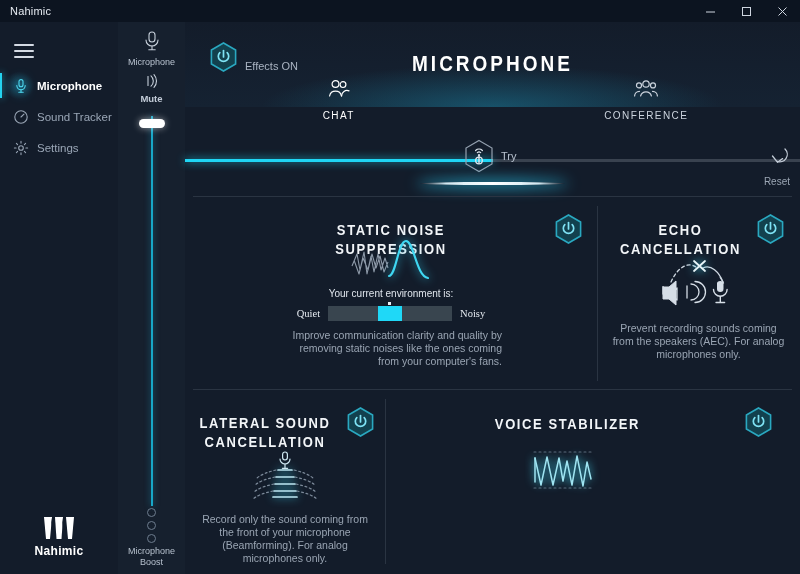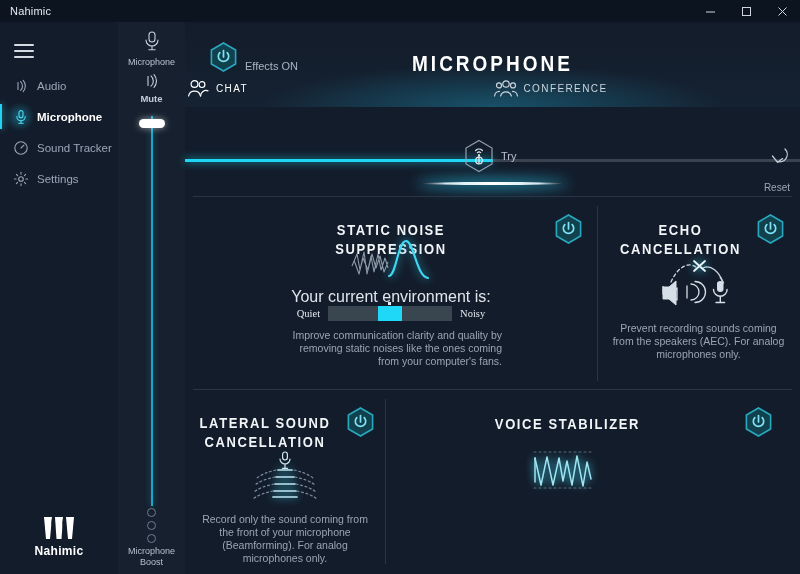--- a/index.html
+++ b/index.html
@@ -121,21 +121,21 @@
     position: absolute; left: 0; top: 29px; width: 615px; text-align: center;
     font-size: 19px; color: #ffffff; letter-spacing: 3px;
     font-family: "Liberation Sans Narrow", "Liberation Sans", sans-serif;
     font-weight: bold; transform: scaleY(1.18); transform-origin: center top;
   }
 
   
   .tabs { position: absolute; left: 0; top: 56px; width: 615px; height: 48px; }
   .tab {
     position: absolute; top: 0; width: 50%;
-    display: flex; align-items: center; gap: 5px;
+    display: flex; flex-direction: column; align-items: center; gap: 12px;
   }
   .tab.t0 { left: 0; }
   .tab.t1 { left: 50%; }
   .tab .tlabel { font-size: 10px; letter-spacing: 1.4px; color: #ccd4de; }
   .tab.active .tlabel { color: #ffffff; }
   .tabbar {
     position: absolute; left: 0; top: 81px; width: 615px; height: 3px;
     background: #39424f;
   }
   .tabbar .fill {
@@ -151,21 +151,21 @@
   }
   .trybtn .tlab { font-size: 11px; color: #b7c1ce; }
   .arcglow {
     position: absolute; left: 235px; top: 48px; width: 145px; height: 3px;
     border-radius: 50%;
     background: linear-gradient(90deg, rgba(255,255,255,0) 0%, #cfe9f2 18%, #ffffff 50%, #cfe9f2 82%, rgba(255,255,255,0) 100%);
     box-shadow: 0 0 14px 3px rgba(40,190,225,.75);
   }
   .resetbtn {
     position: absolute; right: 10px; top: 12px;
-    display: flex; flex-direction: column; align-items: center; gap: 16px;
+    display: flex; flex-direction: column; align-items: center; gap: 10px;
   }
   .resetbtn .rlab { font-size: 10px; color: #9ba6b4; }
 
   
   .grid { position: absolute; left: 0; top: 174px; width: 615px; height: 378px; }
   .cell { position: absolute; }
   .cell.c1 { left: 0;   top: 0;   width: 412px; height: 193px; }
   .cell.c2 { left: 412px; top: 0; width: 203px; height: 193px; }
   .cell.c3 { left: 0;   top: 193px; width: 200px; height: 185px; }
   .cell.c4 { left: 200px; top: 193px; width: 415px; height: 185px; }
@@ -182,21 +182,21 @@
   .carddesc {
     position: absolute; left: 0; width: 100%; text-align: center;
     font-size: 10.5px; color: #9aa5b3; line-height: 13px;
   }
   .cardicon { position: absolute; left: 0; width: 100%; display: flex; justify-content: center; }
   .powerbtn { position: absolute; }
 
   
   .envtxt {
     position: absolute; left: 0; width: 100%; text-align: center;
-    font-size: 16px; color: #dfe5ec;
+    font-size: 10px; color: #dfe5ec;
   }
   .meterrow {
     position: absolute; left: 0; width: 100%;
     display: flex; align-items: center; justify-content: center; gap: 8px; font-family: Liberation Serif, serif;
   }
   .meterrow .mlab { font-size: 10.5px; color: #e6ebf1; }
   .metertrack {
     position: relative; width: 124px; height: 15px;
     background: #39454f;
   }
@@ -240,30 +240,20 @@
   <div class="sidebar">
 
     <div class="hamburger">
       <i></i>
         <i></i>
         <i></i>
     </div>
 
     <div class="navlist">
 
-      <div class="navitem">
-        <span class="nicon">
-          <svg width="16" height="16" viewBox="0 0 16 16" fill="none" stroke="#9aa6b6" stroke-width="1.1" stroke-linecap="round">
-            <path d="M5 4.5 L5 11.5"></path>
-            <path d="M7.6 3.6 a6 6 0 0 1 0 8.8"></path>
-            <path d="M10.2 2.4 a8.5 8.5 0 0 1 0 11.2"></path>
-          </svg>
-        </span>
-        <span>Audio</span>
-      </div>
 
       <div class="navitem active">
         <span class="navglow"></span>
         <span class="nicon">
           <svg width="16" height="16" viewBox="0 0 16 16" fill="none" stroke="#4fd8ef" stroke-width="1.1" stroke-linecap="round">
             <rect x="6" y="1.6" width="4" height="7.2" rx="2"></rect>
             <path d="M3.8 7.6 a4.2 4.2 0 0 0 8.4 0"></path>
             <path d="M8 11.8 L8 14.2"></path>
             <path d="M5.8 14.3 L10.2 14.3"></path>
           </svg>

